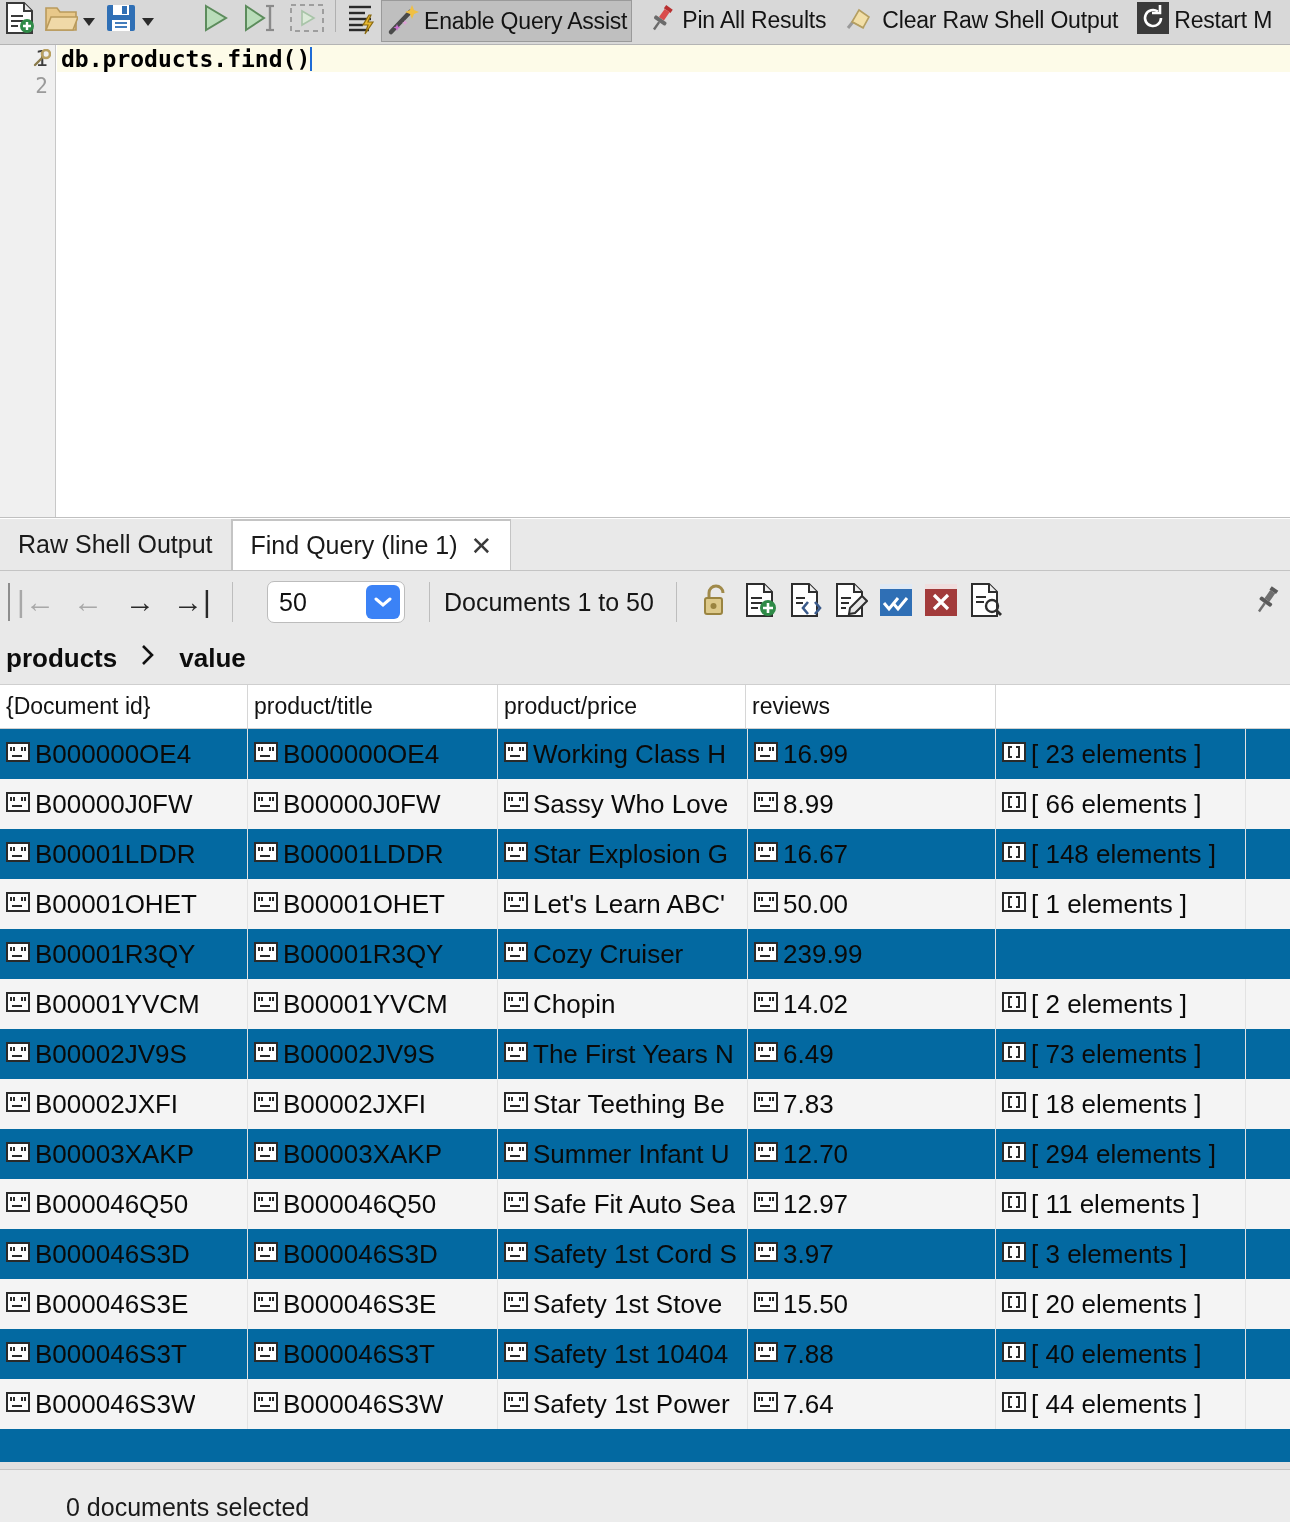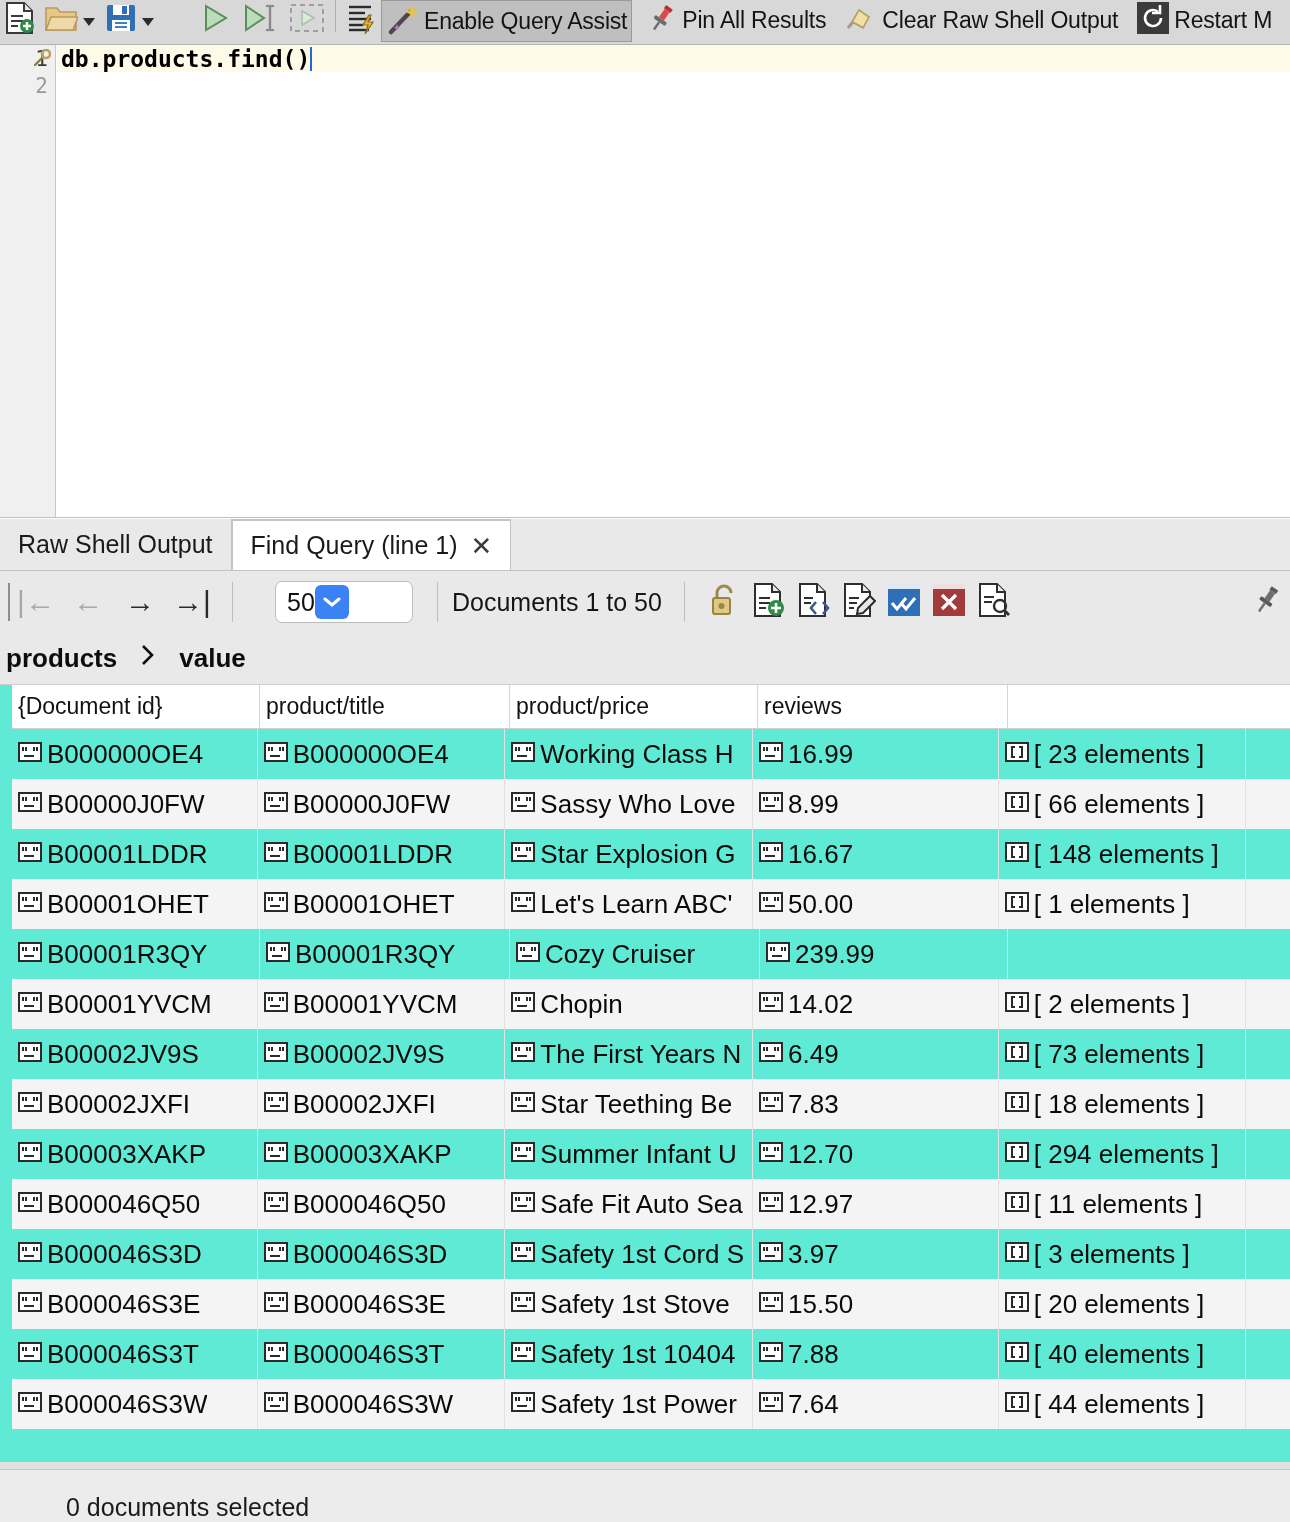--- a/index.html
+++ b/index.html
@@ -82,43 +82,43 @@
     position: absolute; left: 0; top: 571px; width: 1290px; height: 62px;
     background: #e9e9e9; display: flex; align-items: center;
     padding-left: 8px; white-space: nowrap; overflow: hidden;
   }
   .navarrow { width: 52px; text-align: center; font-size: 30px; color: #2a2a2a; }
   .navarrow.dis { color: #a8a8a8; }
   .vbar { width: 2px; height: 38px; background: #8d8d8d; }
   .vsep { width: 1px; height: 40px; background: #bdbdbd; margin: 0 14px; }
   .pagesel {
     width: 138px; height: 42px; background: #ffffff; border: 1px solid #bcbcbc;
-    border-radius: 7px; display: flex; align-items: center; justify-content: flex-start;
-    padding: 0 4px 0 11px; margin-left: 28px;
+    border-radius: 7px; display: flex; align-items: center; justify-content: space-between;
+    padding: 0 4px 0 11px; margin-left: 20px;
   }
   .pagesel .val { font-size: 25px; color: #111; }
   .selchev {
     width: 34px; height: 34px; background: #3b82f6; border-radius: 6px;
     display: flex; align-items: center; justify-content: center;
   }
   .doccount { font-size: 25px; color: #161616; }
   .icogroup { display: flex; align-items: center; gap: 11px; }
 
   
   .breadcrumb {
     position: absolute; left: 0; top: 633px; width: 1290px; height: 52px;
     background: #e9e9e9; display: flex; align-items: center; gap: 23px;
     padding-left: 6px; border-bottom: 1px solid #cfcfcf;
   }
   .crumb { font-size: 26px; font-weight: bold; color: #0d0d0d; }
 
   
   .tablewrap {
     position: absolute; left: 0; top: 685px; width: 1290px; height: 784px;
-    background: #5eead4; overflow: hidden; padding-left: 12px;
+    background: #0369a1; overflow: hidden;
   }
   .thead {
     display: flex; height: 44px; background: #ffffff;
     border-bottom: 1px solid #d0d0d0;
   }
   .th {
     font-size: 23px; color: #121212; display: flex; align-items: center;
     padding-left: 6px; border-right: 1px solid #d6d6d6;
     overflow: hidden; white-space: nowrap;
   }

